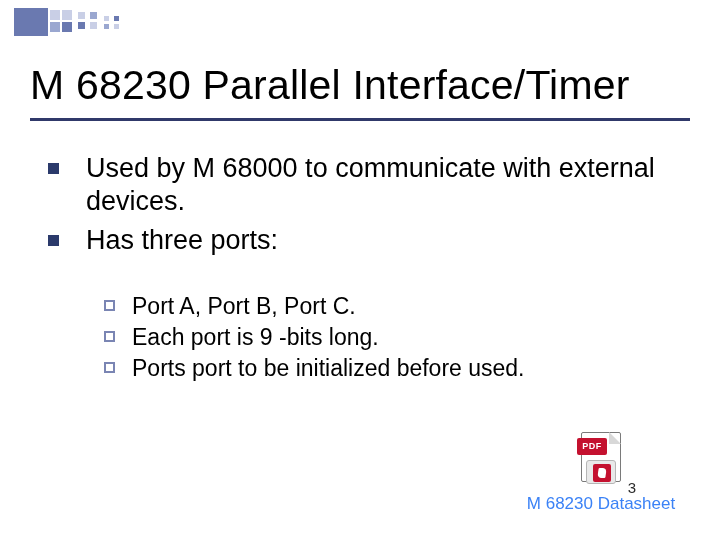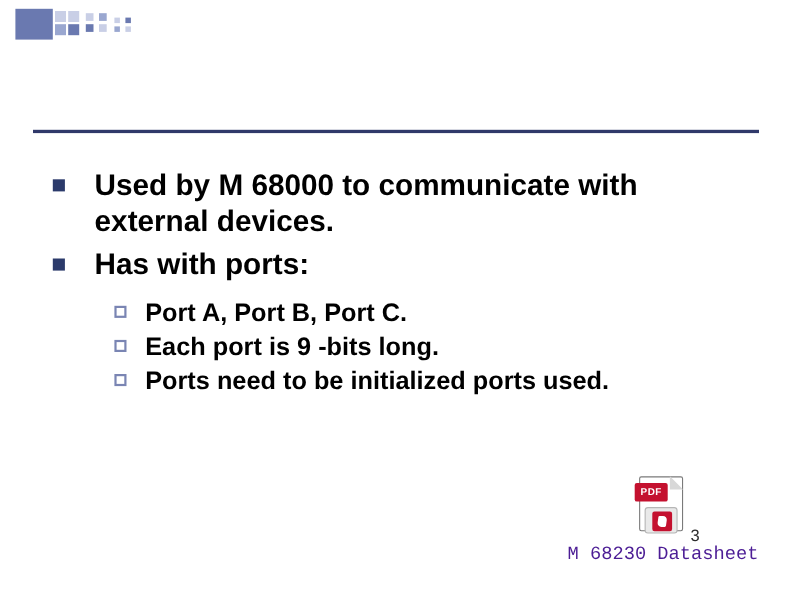--- a/index.html
+++ b/index.html
@@ -10,47 +10,47 @@
   .deco { position: absolute; top: 8px; left: 14px; width: 200px; height: 40px; }
   .sq { position: absolute; background: #6a79b0; }
   .sq.light { background: #c9cfe6; }
   .sq.mid { background: #9aa7d0; }
 
   
   .title { position: absolute; top: 62px; left: 30px; right: 30px; font-size: 41px; font-weight: 400; letter-spacing: 0.2px; }
   .underline { position: absolute; top: 118px; left: 30px; right: 30px; height: 3px; background: #30396a; }
 
   
-  .body { position: absolute; top: 152px; left: 32px; right: 44px; font-weight: bold; }
+  .body { position: absolute; top: 152px; left: 32px; right: 44px; }
   ul.level1 { list-style: none; }
   ul.level1 > li { position: relative; padding-left: 54px; font-size: 27px; line-height: 1.22; margin-bottom: 6px; }
   ul.level1 > li::before {
     content: ""; position: absolute; left: 16px; top: 11px;
     width: 11px; height: 11px; background: #2b3a6b;
   }
-  ul.level2 { list-style: none; margin-top: 12px; margin-left: 10px; }
+  ul.level2 { list-style: none; margin-top: 34px; margin-left: 10px; }
   ul.level2 > li { position: relative; padding-left: 36px; font-size: 23px; line-height: 1.35; }
   ul.level2 > li::before {
     content: ""; position: absolute; left: 8px; top: 9px;
     width: 11px; height: 11px; background: #fff; border: 2px solid #7a85b3; box-sizing: border-box;
   }
 
   
   .pdf-block { position: absolute; right: 34px; bottom: 26px; width: 170px; text-align: center; }
   .pdf-icon { width: 48px; height: 56px; margin: 0 auto 6px auto; position: relative; }
   .page { position: absolute; left: 4px; top: 0; width: 40px; height: 50px; background: #fff; border: 1px solid #7a7a7a; border-radius: 2px; }
   .page::after { 
     content: ""; position: absolute; right: -1px; top: -1px; width: 0; height: 0;
     border-top: 12px solid #fff0; border-left: 12px solid #d8d8d8;
   }
   .band { position: absolute; left: 0; top: 6px; width: 30px; height: 17px; background: #c4112f; border-radius: 2px; color: #fff; font: bold 9px/17px Arial; text-align: center; letter-spacing: 0.5px; }
   .adobe { position: absolute; left: 9px; bottom: 4px; width: 30px; height: 24px; background: #e9e9e9; border: 1px solid #b6b6b6; border-radius: 3px; }
   .adobe::before { content: ""; position: absolute; left: 6px; top: 3px; width: 18px; height: 18px; border-radius: 2px; background: #c4112f; }
   .adobe::after { content: ""; position: absolute; left: 11px; top: 7px; width: 8px; height: 10px; background: #fff; border-radius: 1px 4px 1px 4px; transform: skewX(-8deg); }
-  .pdf-caption { font-size: 17px; color: #4c1d95; white-space: nowrap; font-family: Liberation Mono, monospace; }
+  .pdf-caption { font-size: 17px; color: #3b82f6; white-space: nowrap; }
 
   .pagenum { position: absolute; right: 84px; bottom: 44px; font-size: 15px; color: #2c2c2c; }
 </style>
 </head>
 <body>
 <div class="slide">
 
   <div class="deco">
     <span class="sq" style="left:0;top:0;width:34px;height:28px;"></span>
     <span class="sq light" style="left:36px;top:2px;width:10px;height:10px;"></span>
@@ -60,30 +60,31 @@
     <span class="sq light" style="left:64px;top:4px;width:7px;height:7px;"></span>
     <span class="sq" style="left:64px;top:14px;width:7px;height:7px;"></span>
     <span class="sq mid" style="left:76px;top:4px;width:7px;height:7px;"></span>
     <span class="sq light" style="left:76px;top:14px;width:7px;height:7px;"></span>
     <span class="sq light" style="left:90px;top:8px;width:5px;height:5px;"></span>
     <span class="sq mid" style="left:90px;top:16px;width:5px;height:5px;"></span>
     <span class="sq" style="left:100px;top:8px;width:5px;height:5px;"></span>
     <span class="sq light" style="left:100px;top:16px;width:5px;height:5px;"></span>
   </div>
 
+  <h1 class="title">M 68230 Parallel Interface/Timer</h1>
   <div class="underline"></div>
 
   <div class="body">
     <ul class="level1">
       <li><span>Used by M 68000 to communicate with external devices.</span></li>
-      <li><span>Has with ports:</span>
+      <li><span>Has three ports:</span>
         <ul class="level2">
           <li><span>Port A, Port B, Port C.</span></li>
           <li><span>Each port is 9 -bits long.</span></li>
-          <li><span>Ports need to be initialized ports used.</span></li>
+          <li><span>Ports port to be initialized before used.</span></li>
         </ul>
       </li>
     </ul>
   </div>
 
   <div class="pdf-block">
     <div class="pdf-icon">
       <div class="page"></div>
       <div class="band">PDF</div>
       <div class="adobe"></div>

